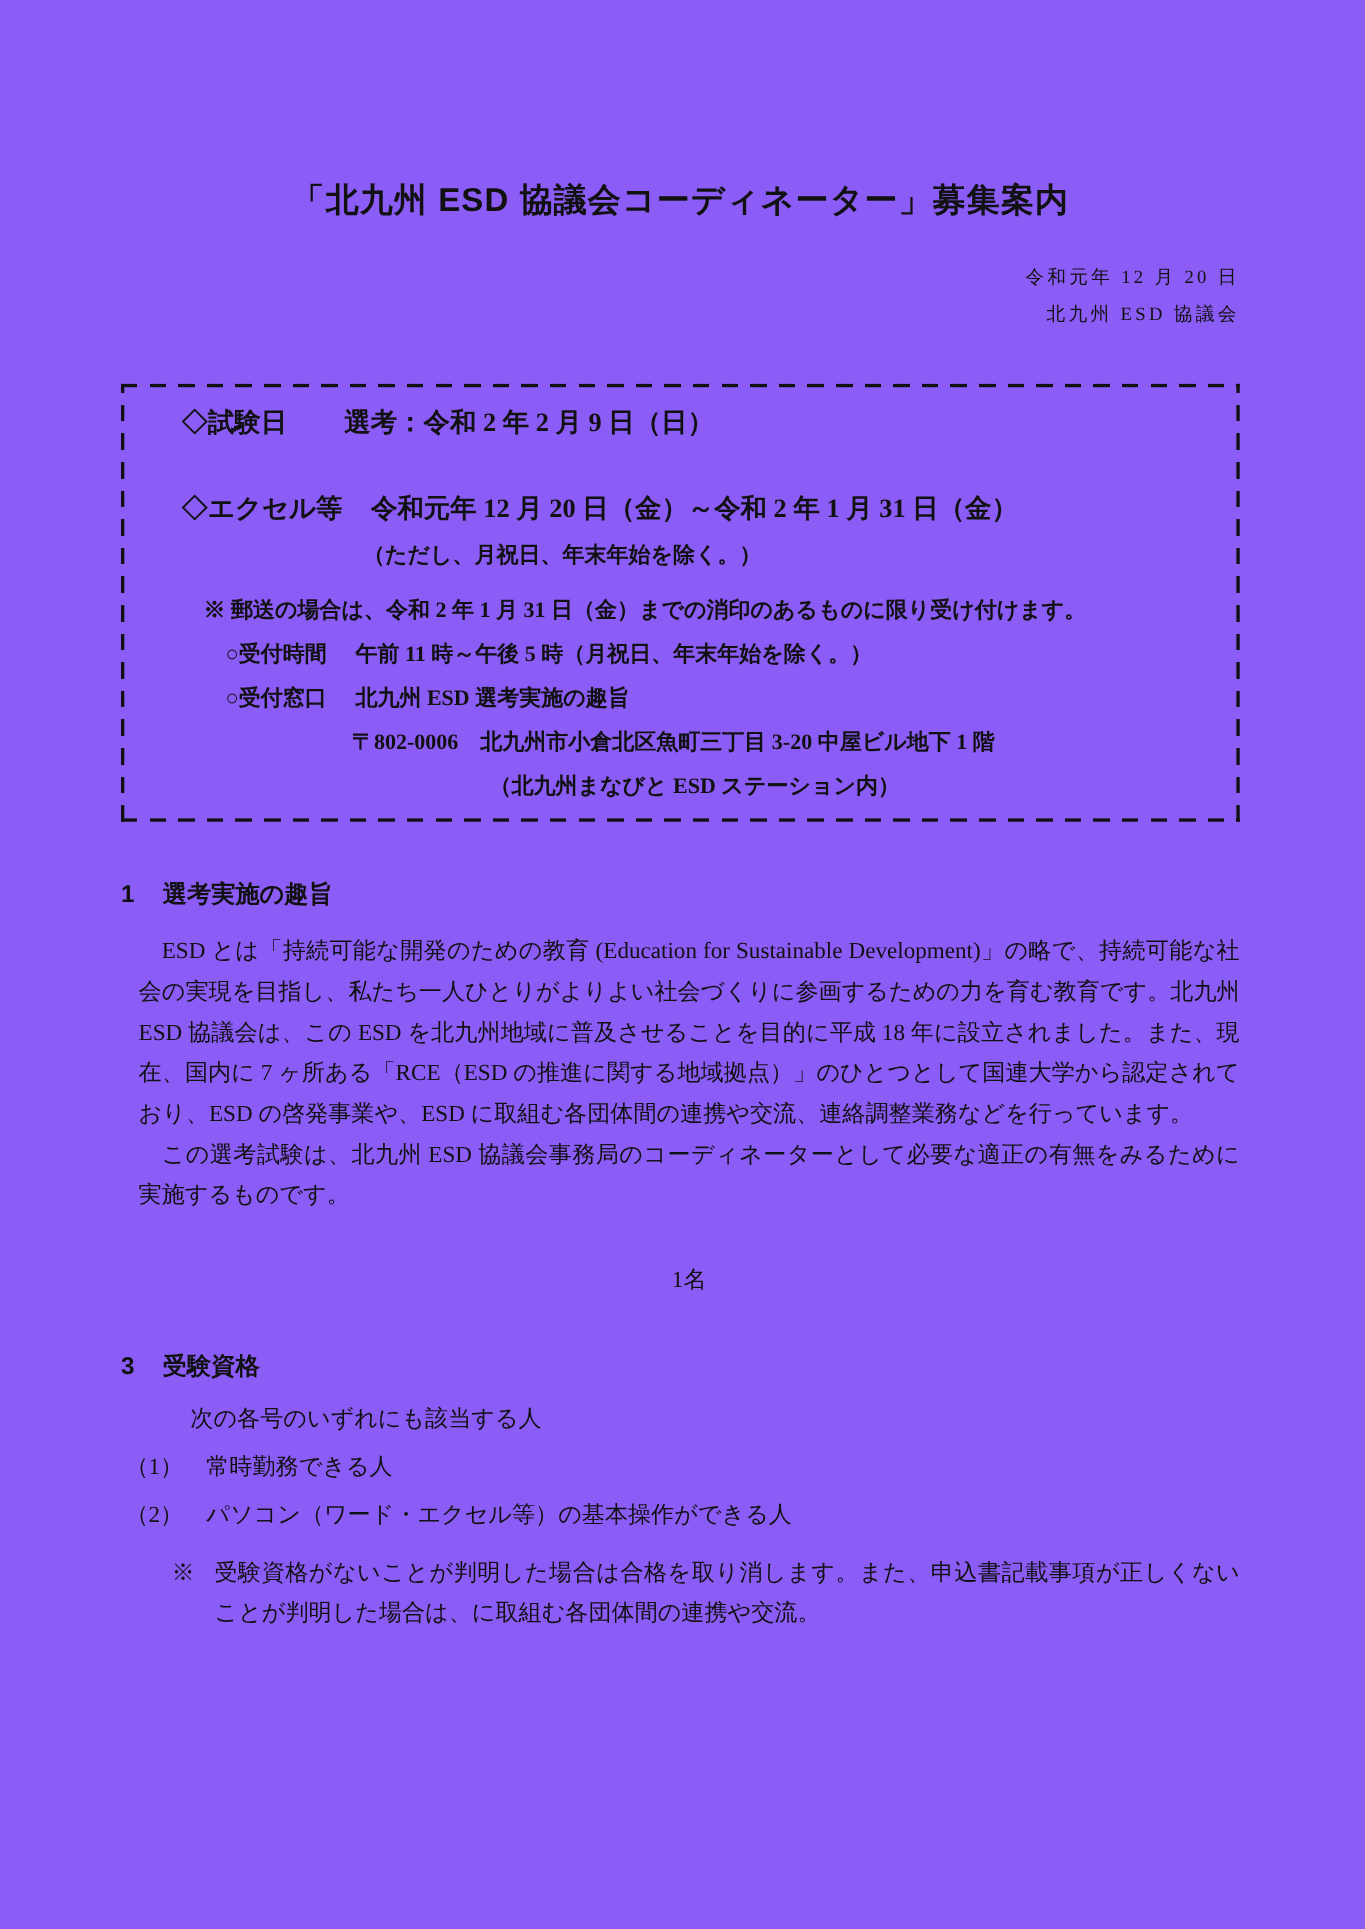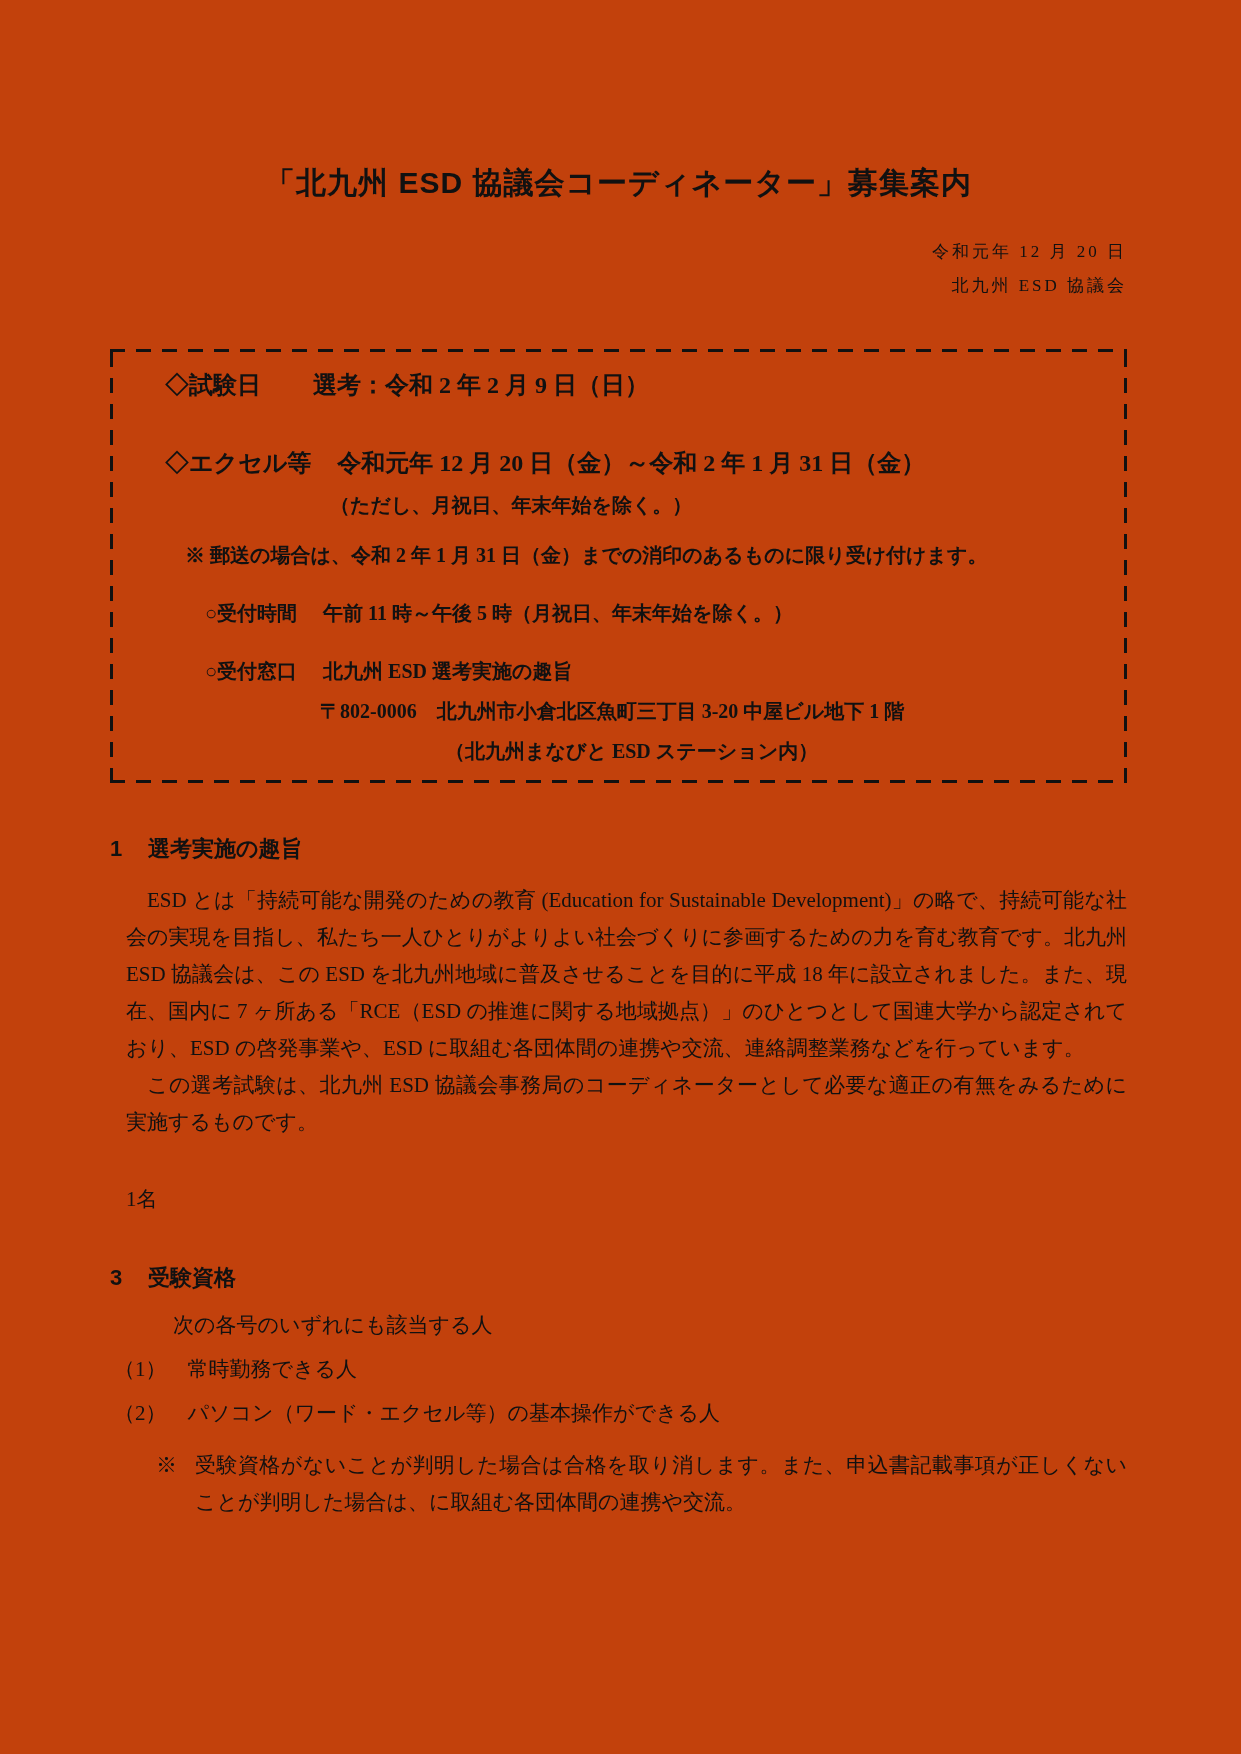--- a/index.html
+++ b/index.html
@@ -6,21 +6,21 @@
   html, body { background: #ffffff; }
   body {
     width: 1241px;
     font-family: "Liberation Serif", "DejaVu Serif", serif;
     color: #111;
   }
   .page {
     position: relative;
     width: 1241px;
     height: 1754px;
-    background: #c2410c;
+    background: #8b5cf6;
     padding: 165px 114px 0 110px;
     overflow: hidden;
   }
   .doc-title {
     text-align: center;
     font-family: "Liberation Sans", "DejaVu Sans", sans-serif;
     font-weight: bold;
     font-size: 30px;
     letter-spacing: 1px;
     line-height: 36px;
@@ -47,21 +47,21 @@
     font-family: Liberation Serif, serif;
     font-weight: bold;
   }
   .box-row-main { font-size: 24px; line-height: 32px; }
   .box-row-main .val-exam { margin-left: 52px; }
   .box-row-main .val-period { margin-left: 26px; }
   .row-period { margin-top: 46px; }
   .box-sub { font-size: 20px; line-height: 27px; }
   .row-tadashi { margin-top: 13px; margin-left: 165px; }
   .row-mail { margin-top: 23px; margin-left: 20px; }
-  .row-hours, .row-desk { margin-top: 31px; margin-left: 40px; }
+  .row-hours, .row-desk { margin-top: 13px; margin-left: 40px; }
   .row-hours .val, .row-desk .val { margin-left: 26px; }
   .row-addr { margin-top: 13px; margin-left: 155px; }
   .row-addr2 { margin-top: 13px; margin-left: 280px; }
   
   .section-heading {
     font-family: "Liberation Sans", "DejaVu Sans", sans-serif;
     font-weight: bold;
     font-size: 22px;
     line-height: 27px;
   }
@@ -69,21 +69,21 @@
   .s1 { margin-top: 52px; }
   .s2 { margin-top: 40px; }
   .s3 { margin-top: 46px; }
   .section-body {
     padding-left: 16px;
     font-size: 21px;
     line-height: 37px;
   }
   .para { text-align: justify; text-indent: 1em; margin-top: 20px; }
   .para + .para { margin-top: 0; }
-  .plain-line { margin-top: 16px; }
+  .plain-line { margin-top: 16px; text-align: center; }
   .req-intro { margin-top: 16px; margin-left: 47px; }
   .req-item { margin-top: 7px; margin-left: -12px; }
   .req-note {
     margin-top: 15px;
     margin-left: 30px;
     display: flex;
     align-items: flex-start;
   }
   .req-note .mark { flex: 0 0 auto; margin-right: 18px; }
   .req-note .text { flex: 1 1 auto; text-align: justify; }

